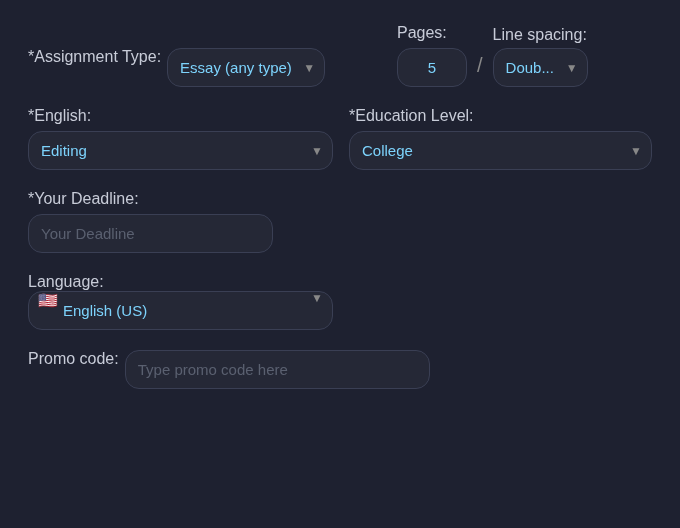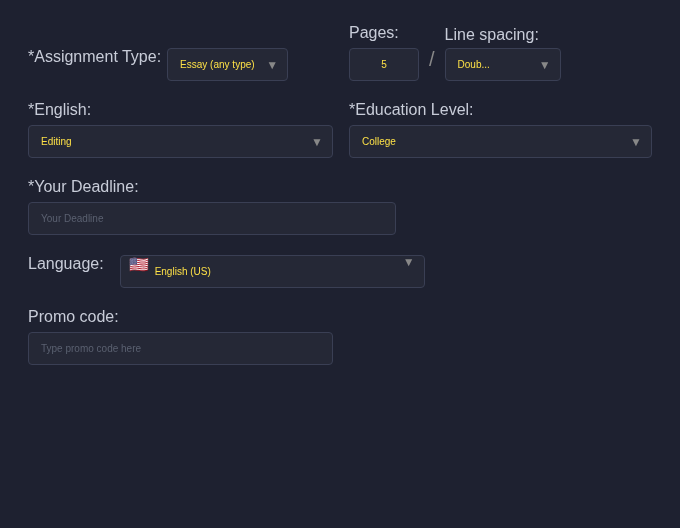--- a/index.html
+++ b/index.html
@@ -20,24 +20,24 @@
     }
 
     .form-container {
       width: 100%;
       padding: 24px 28px;
     }
 
     select, input[type="text"] {
       background-color: #252836;
       border: 1px solid #3a3f54;
-      color: #fde047;
+      color: #7dd3fc;
       padding: 10px 12px;
-      border-radius: 4px;
-      font-size: 10px;
+      border-radius: 14px;
+      font-size: 15px;
       appearance: none;
       -webkit-appearance: none;
       outline: none;
       cursor: pointer;
     }
 
     input[type="text"]::placeholder {
       color: #5a6070;
     }
 
@@ -73,20 +73,21 @@
       flex-direction: row;
       gap: 6px;
       width: 305px;
     }
 
     .pages-section {
       display: flex;
       gap: 10px;
       align-items: flex-end;
       flex: 1;
+      margin-left: 48px;
     }
 
     .pages-group {
       display: flex;
       flex-direction: column;
       gap: 6px;
     }
 
     .pages-group input {
       width: 70px;
@@ -104,21 +105,21 @@
       text-align: center;
     }
 
     .line-spacing-group {
       display: flex;
       flex-direction: column;
       gap: 4px;
     }
 
     .line-spacing-group select {
-      width: 116px;
+      width: 95px;
     }
 
     .divider-slash {
       font-size: 20px;
       color: #888;
       padding-bottom: 10px;
     }
 
     
     .row-2 {
@@ -143,35 +144,35 @@
 
     
     .row-3 {
       display: flex;
       flex-direction: column;
       gap: 6px;
       margin-bottom: 20px;
     }
 
     .row-3 input {
-      width: 368px;
+      width: 245px;
     }
 
     
     .row-4 {
       display: flex;
+      flex-direction: column;
+      gap: 0;
+      margin-bottom: 20px;
+    }
+
+    
+    .row-5 {
+      display: flex;
       flex-direction: row;
-      gap: 16px;
-      margin-bottom: 20px;
-    }
-
-    
-    .row-5 {
-      display: flex;
-      flex-direction: column;
       gap: 6px;
     }
 
     .row-5 input {
       width: 305px;
     }
 
     .flag-icon {
       position: absolute;
       left: 10px;

